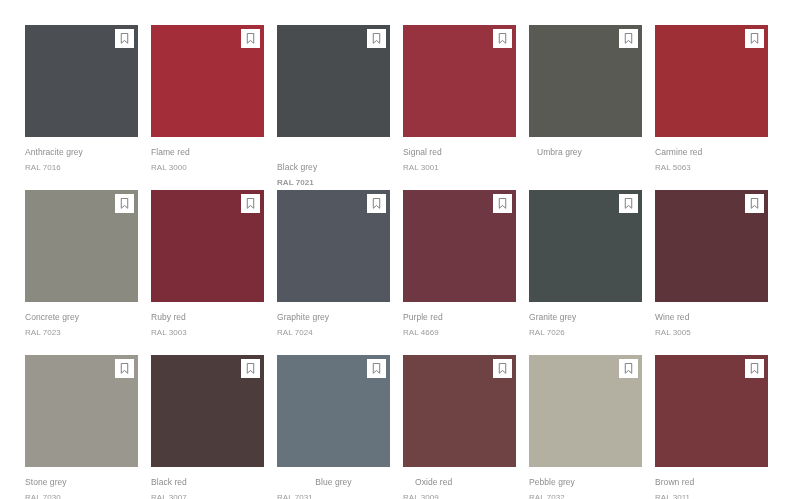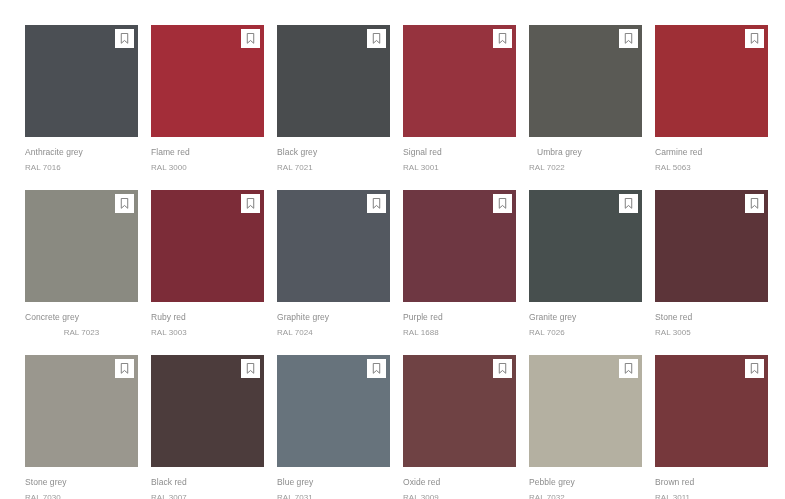--- a/index.html
+++ b/index.html
@@ -117,22 +117,22 @@
     </div>
     <div class="swatch-card">
       <div class="swatch-chip" style="background: rgb(73, 76, 78);">
         <button class="bookmark-button" style="background: rgb(255, 255, 255);">
           <svg viewBox="0 0 12 15">
             <path d="M1.6 0.6 H10.4 V14 L6 10.2 L1.6 14 Z" fill="none" stroke="#7a7a7a" stroke-width="1.3" stroke-linejoin="round"></path>
           </svg>
         </button>
       </div>
       <div class="swatch-meta">
-        <div class="swatch-name" style="color: rgb(140, 140, 140);">Black grey</div>
-        <div class="swatch-code" style="color: rgb(154, 154, 154);">RAL 7021</div>
+        <div class="swatch-name" style="color: rgb(140, 140, 140); margin-top: 15px;">Black grey</div>
+        <div class="swatch-code" style="color: rgb(154, 154, 154); font-weight: bold;">RAL 7021</div>
       </div>
     </div>
     <div class="swatch-card">
       <div class="swatch-chip" style="background: rgb(150, 51, 62);">
         <button class="bookmark-button" style="background: rgb(255, 255, 255);">
           <svg viewBox="0 0 12 15">
             <path d="M1.6 0.6 H10.4 V14 L6 10.2 L1.6 14 Z" fill="none" stroke="#7a7a7a" stroke-width="1.3" stroke-linejoin="round"></path>
           </svg>
         </button>
       </div>
@@ -144,21 +144,20 @@
     <div class="swatch-card">
       <div class="swatch-chip" style="background: rgb(90, 90, 85);">
         <button class="bookmark-button" style="background: rgb(255, 255, 255);">
           <svg viewBox="0 0 12 15">
             <path d="M1.6 0.6 H10.4 V14 L6 10.2 L1.6 14 Z" fill="none" stroke="#7a7a7a" stroke-width="1.3" stroke-linejoin="round"></path>
           </svg>
         </button>
       </div>
       <div class="swatch-meta">
         <div class="swatch-name" style="color: rgb(140, 140, 140); margin-left: 8px;">Umbra grey</div>
-        <div class="swatch-code" style="color: rgb(154, 154, 154);">RAL 7022</div>
       </div>
     </div>
     <div class="swatch-card">
       <div class="swatch-chip" style="background: rgb(158, 47, 54);">
         <button class="bookmark-button" style="background: rgb(255, 255, 255);">
           <svg viewBox="0 0 12 15">
             <path d="M1.6 0.6 H10.4 V14 L6 10.2 L1.6 14 Z" fill="none" stroke="#7a7a7a" stroke-width="1.3" stroke-linejoin="round"></path>
           </svg>
         </button>
       </div>
@@ -170,21 +169,21 @@
     <div class="swatch-card">
       <div class="swatch-chip" style="background: rgb(138, 138, 129);">
         <button class="bookmark-button" style="background: rgb(255, 255, 255);">
           <svg viewBox="0 0 12 15">
             <path d="M1.6 0.6 H10.4 V14 L6 10.2 L1.6 14 Z" fill="none" stroke="#7a7a7a" stroke-width="1.3" stroke-linejoin="round"></path>
           </svg>
         </button>
       </div>
       <div class="swatch-meta">
         <div class="swatch-name" style="color: rgb(140, 140, 140);">Concrete grey</div>
-        <div class="swatch-code" style="color: rgb(154, 154, 154); text-align: center;">RAL 7023</div>
+        <div class="swatch-code" style="color: rgb(154, 154, 154);">RAL 7023</div>
       </div>
     </div>
     <div class="swatch-card">
       <div class="swatch-chip" style="background: rgb(124, 44, 56);">
         <button class="bookmark-button" style="background: rgb(255, 255, 255);">
           <svg viewBox="0 0 12 15">
             <path d="M1.6 0.6 H10.4 V14 L6 10.2 L1.6 14 Z" fill="none" stroke="#7a7a7a" stroke-width="1.3" stroke-linejoin="round"></path>
           </svg>
         </button>
       </div>
@@ -209,21 +208,21 @@
     <div class="swatch-card">
       <div class="swatch-chip" style="background: rgb(110, 55, 66);">
         <button class="bookmark-button" style="background: rgb(255, 255, 255);">
           <svg viewBox="0 0 12 15">
             <path d="M1.6 0.6 H10.4 V14 L6 10.2 L1.6 14 Z" fill="none" stroke="#7a7a7a" stroke-width="1.3" stroke-linejoin="round"></path>
           </svg>
         </button>
       </div>
       <div class="swatch-meta">
         <div class="swatch-name" style="color: rgb(140, 140, 140);">Purple red</div>
-        <div class="swatch-code" style="color: rgb(154, 154, 154);">RAL 1688</div>
+        <div class="swatch-code" style="color: rgb(154, 154, 154);">RAL 4669</div>
       </div>
     </div>
     <div class="swatch-card">
       <div class="swatch-chip" style="background: rgb(71, 79, 78);">
         <button class="bookmark-button" style="background: rgb(255, 255, 255);">
           <svg viewBox="0 0 12 15">
             <path d="M1.6 0.6 H10.4 V14 L6 10.2 L1.6 14 Z" fill="none" stroke="#7a7a7a" stroke-width="1.3" stroke-linejoin="round"></path>
           </svg>
         </button>
       </div>
@@ -234,21 +233,21 @@
     </div>
     <div class="swatch-card">
       <div class="swatch-chip" style="background: rgb(92, 52, 57);">
         <button class="bookmark-button" style="background: rgb(255, 255, 255);">
           <svg viewBox="0 0 12 15">
             <path d="M1.6 0.6 H10.4 V14 L6 10.2 L1.6 14 Z" fill="none" stroke="#7a7a7a" stroke-width="1.3" stroke-linejoin="round"></path>
           </svg>
         </button>
       </div>
       <div class="swatch-meta">
-        <div class="swatch-name" style="color: rgb(140, 140, 140);">Stone red</div>
+        <div class="swatch-name" style="color: rgb(140, 140, 140);">Wine red</div>
         <div class="swatch-code" style="color: rgb(154, 154, 154);">RAL 3005</div>
       </div>
     </div>
     <div class="swatch-card">
       <div class="swatch-chip" style="background: rgb(154, 151, 142);">
         <button class="bookmark-button" style="background: rgb(255, 255, 255);">
           <svg viewBox="0 0 12 15">
             <path d="M1.6 0.6 H10.4 V14 L6 10.2 L1.6 14 Z" fill="none" stroke="#7a7a7a" stroke-width="1.3" stroke-linejoin="round"></path>
           </svg>
         </button>
@@ -273,34 +272,34 @@
     </div>
     <div class="swatch-card">
       <div class="swatch-chip" style="background: rgb(103, 115, 124);">
         <button class="bookmark-button" style="background: rgb(255, 255, 255);">
           <svg viewBox="0 0 12 15">
             <path d="M1.6 0.6 H10.4 V14 L6 10.2 L1.6 14 Z" fill="none" stroke="#7a7a7a" stroke-width="1.3" stroke-linejoin="round"></path>
           </svg>
         </button>
       </div>
       <div class="swatch-meta">
-        <div class="swatch-name" style="color: rgb(140, 140, 140);">Blue grey</div>
+        <div class="swatch-name" style="color: rgb(140, 140, 140); text-align: center;">Blue grey</div>
         <div class="swatch-code" style="color: rgb(154, 154, 154);">RAL 7031</div>
       </div>
     </div>
     <div class="swatch-card">
       <div class="swatch-chip" style="background: rgb(111, 66, 68);">
         <button class="bookmark-button" style="background: rgb(255, 255, 255);">
           <svg viewBox="0 0 12 15">
             <path d="M1.6 0.6 H10.4 V14 L6 10.2 L1.6 14 Z" fill="none" stroke="#7a7a7a" stroke-width="1.3" stroke-linejoin="round"></path>
           </svg>
         </button>
       </div>
       <div class="swatch-meta">
-        <div class="swatch-name" style="color: rgb(140, 140, 140);">Oxide red</div>
+        <div class="swatch-name" style="color: rgb(140, 140, 140); margin-left: 12px;">Oxide red</div>
         <div class="swatch-code" style="color: rgb(154, 154, 154);">RAL 3009</div>
       </div>
     </div>
     <div class="swatch-card">
       <div class="swatch-chip" style="background: rgb(180, 176, 161);">
         <button class="bookmark-button" style="background: rgb(255, 255, 255);">
           <svg viewBox="0 0 12 15">
             <path d="M1.6 0.6 H10.4 V14 L6 10.2 L1.6 14 Z" fill="none" stroke="#7a7a7a" stroke-width="1.3" stroke-linejoin="round"></path>
           </svg>
         </button>

